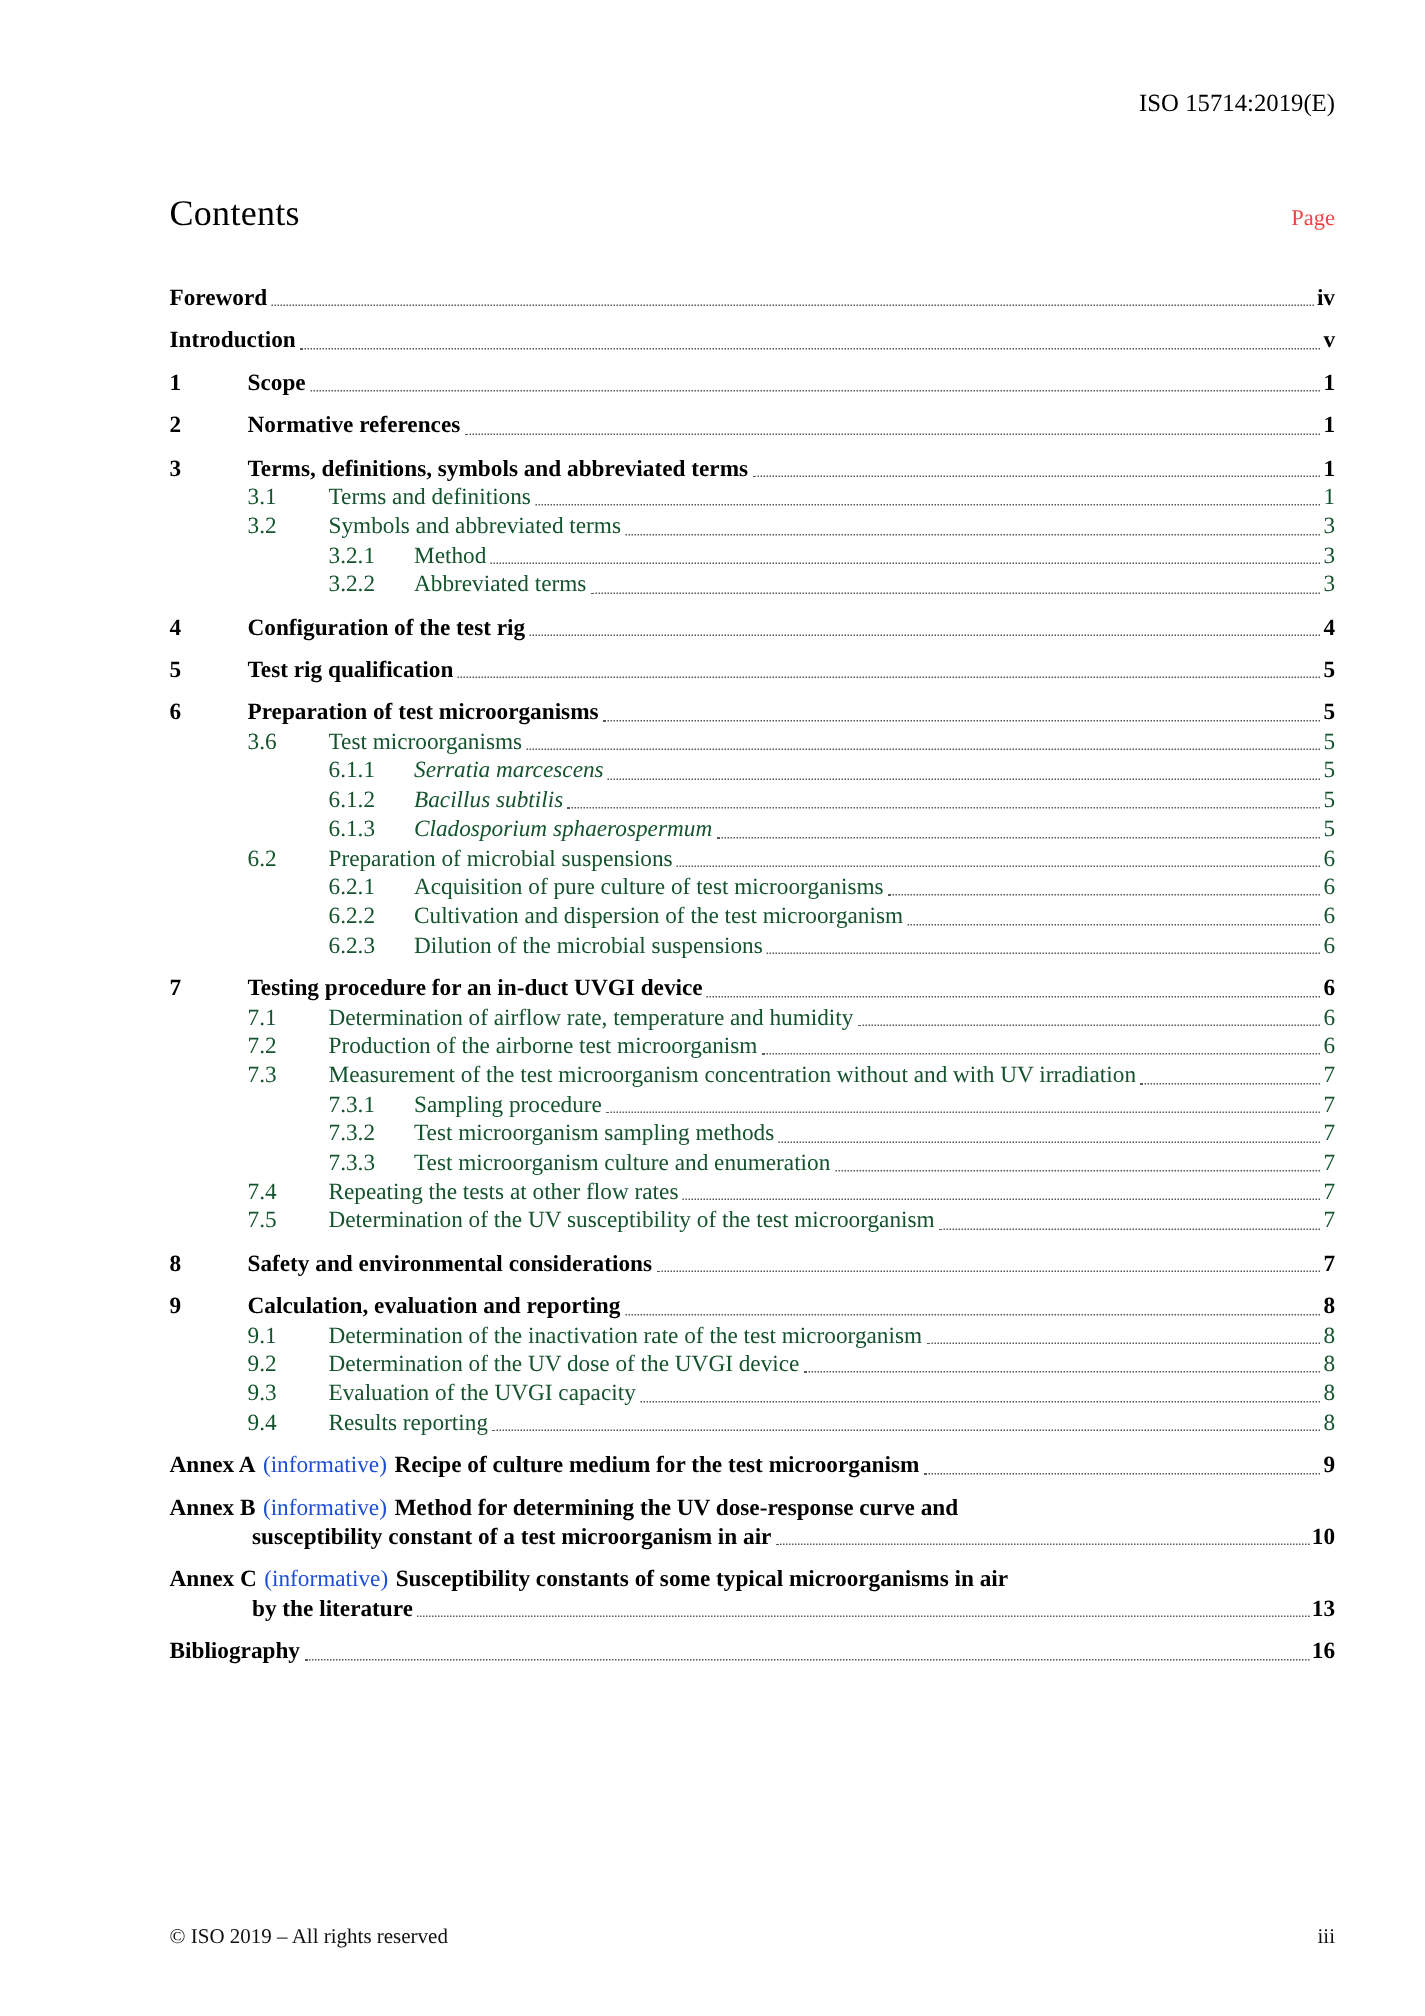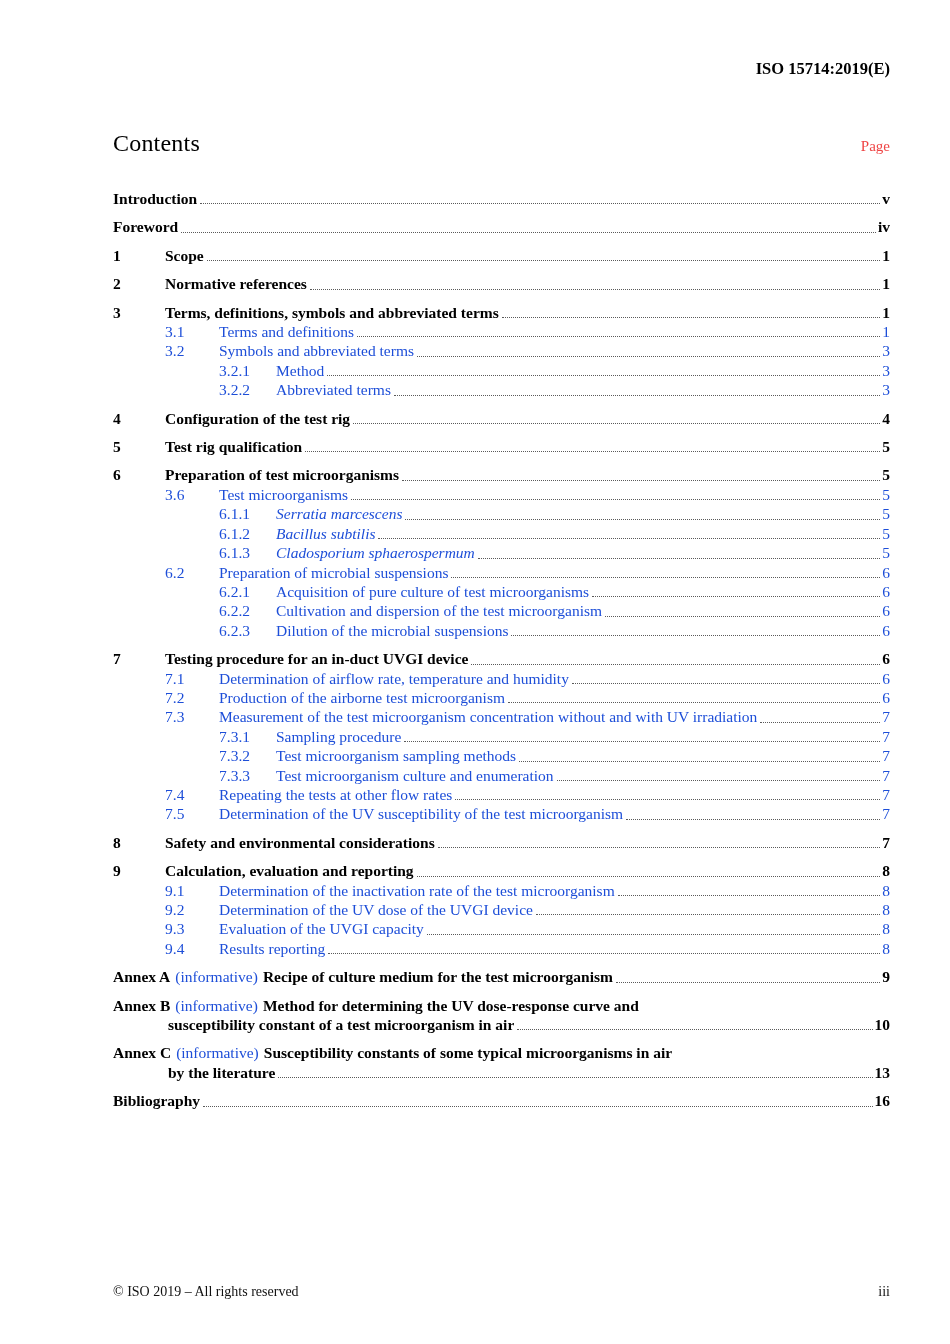--- a/index.html
+++ b/index.html
@@ -4,34 +4,34 @@
 <style>
   html,body { margin:0; padding:0; background:#e8e8e8; }
   .page {
     position:relative; width:950px; height:1344px; margin:0 auto;
     background:#ffffff; color:#000;
     font-family:"Liberation Serif","DejaVu Serif",serif;
     overflow:hidden;
   }
   .doc-header {
     position:absolute; top:59px; left:113px; right:60px;
-    text-align:right; font-weight:bold; font-size:16.5px;
+    text-align:right; font-weight:normal; font-size:16.5px;
   }
   .title-row {
     position:absolute; top:130px; left:113px; right:60px;
     display:flex; justify-content:space-between; align-items:baseline;
   }
   .title-row h1 { margin:0; font-size:24px; font-weight:normal; letter-spacing:0.2px; }
   .page-label { font-size:15px; font-weight:normal; color:#ef4444; }
 
   .toc { position:absolute; top:180px; left:113px; right:60px; }
 
   .toc-row {
     display:flex; align-items:baseline;
-    font-size:15.5px; line-height:19.4px; color:#1d4ed8;
+    font-size:15.5px; line-height:19.4px; color:#14532d;
     white-space:nowrap;
   }
   .toc-row.top { font-weight:bold; margin-top:9px; color:#000; }
   .toc-row.lvl2 { padding-left:52px; }
   .toc-row.lvl3 { padding-left:106px; }
   .num { flex:0 0 auto; display:inline-block; }
   .lvl1 .num, .top .num { width:52px; }
   .lvl2 .num { width:54px; }
   .lvl3 .num { width:57px; }
   .entry-title { flex:0 1 auto; overflow:hidden; text-overflow:clip; }
@@ -62,28 +62,28 @@
     <span>ISO 15714:2019(E)</span>
   </div>
 
   <div class="title-row">
     <h1>Contents</h1>
     <span class="page-label">Page</span>
   </div>
 
   <div class="toc" id="toc-list">
       <div class="toc-row lvl0 top">
+        <span class="entry-title">Foreword</span>
+        <span class="leader"></span>
+        <span class="pg">iv</span>
+      </div>
+      <div class="toc-row lvl0 top">
         <span class="entry-title">Introduction</span>
         <span class="leader"></span>
         <span class="pg">v</span>
-      </div>
-      <div class="toc-row lvl0 top">
-        <span class="entry-title">Foreword</span>
-        <span class="leader"></span>
-        <span class="pg">iv</span>
       </div>
       <div class="toc-row lvl1 top">
         <span class="num">1</span>
         <span class="entry-title">Scope</span>
         <span class="leader"></span>
         <span class="pg">1</span>
       </div>
       <div class="toc-row lvl1 top">
         <span class="num">2</span>
         <span class="entry-title">Normative references</span>

